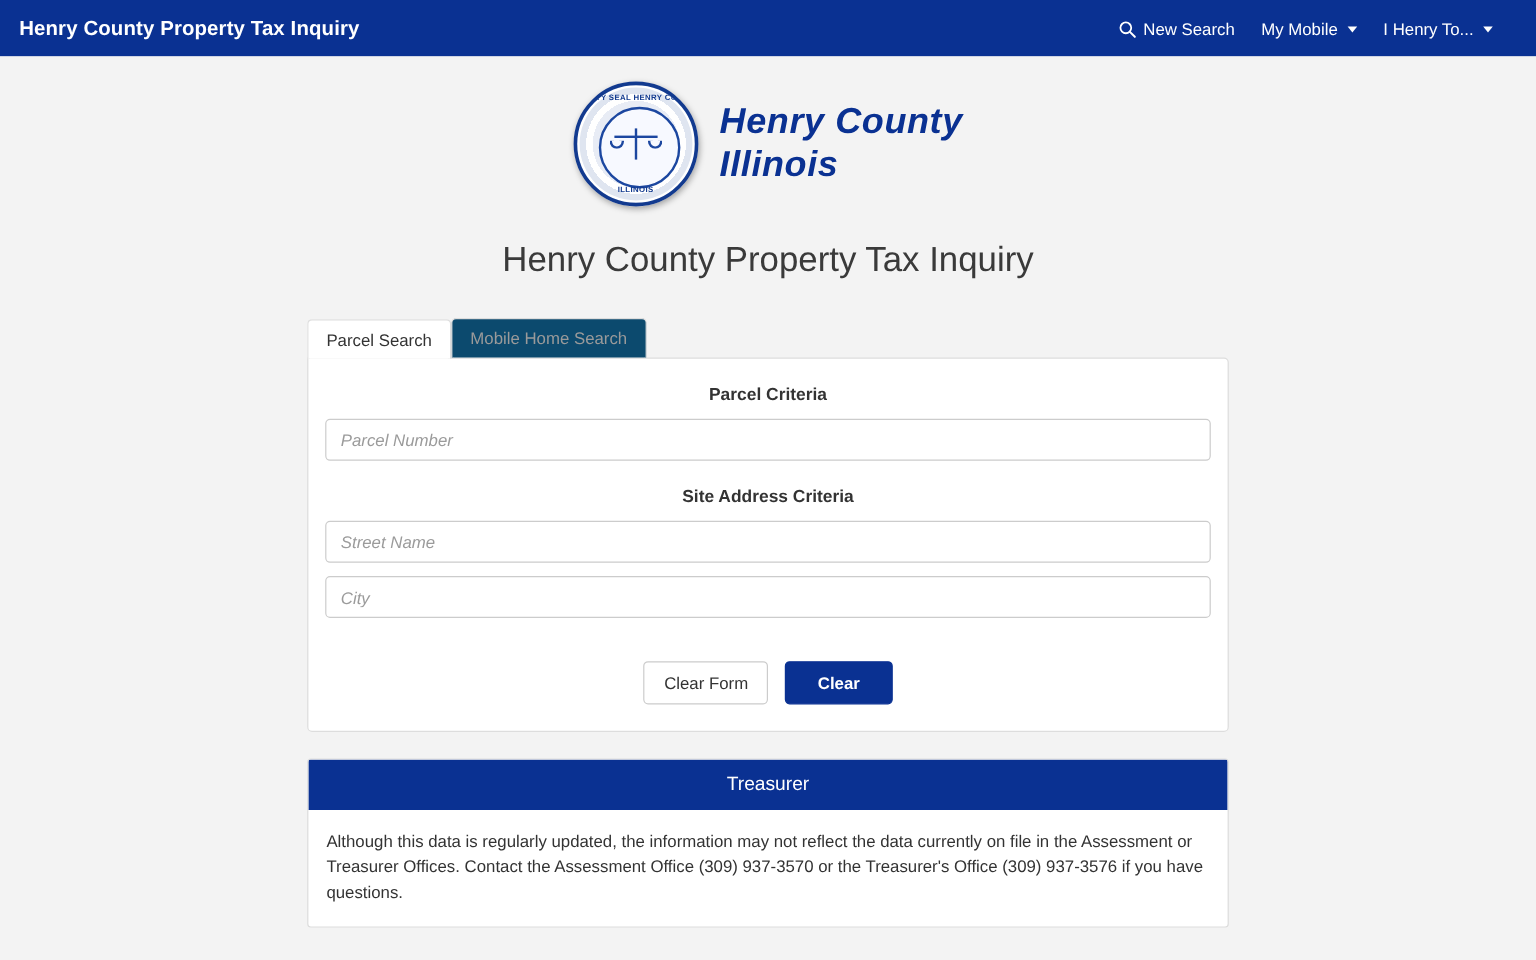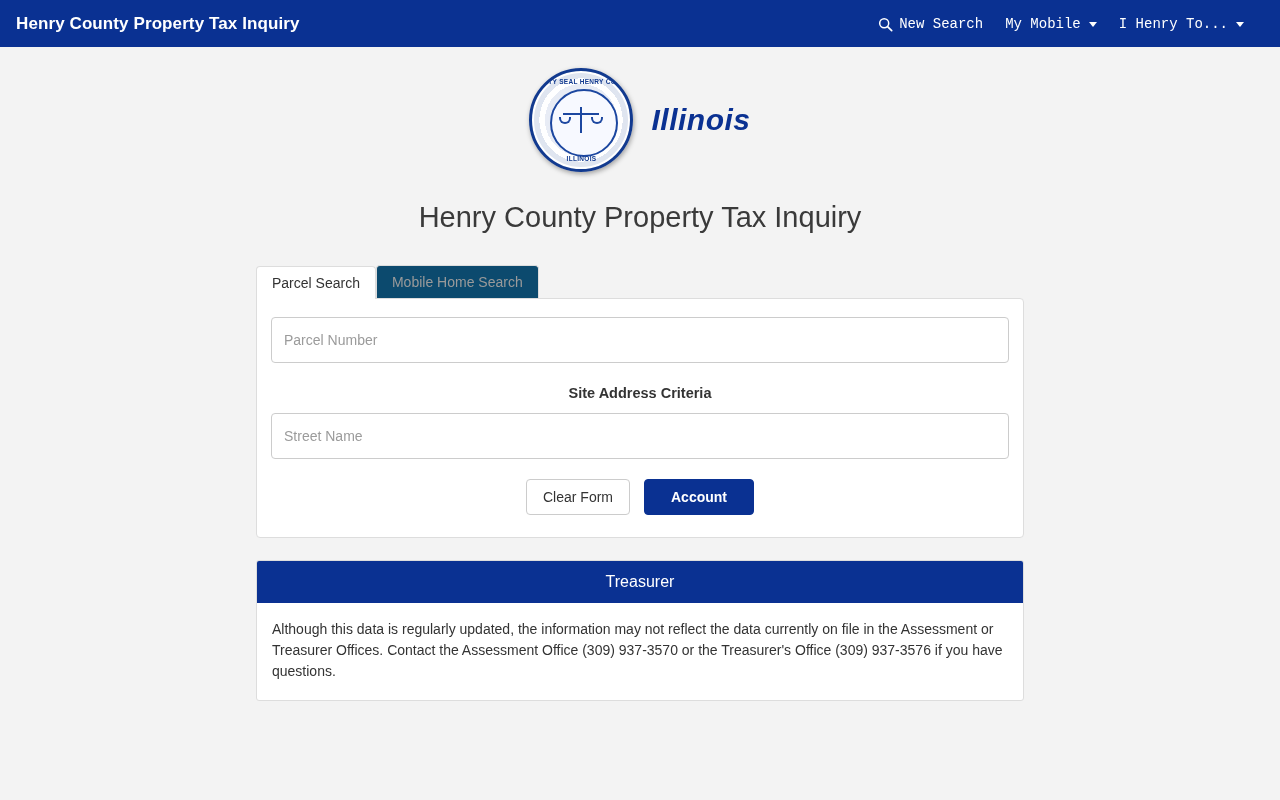--- a/index.html
+++ b/index.html
@@ -29,21 +29,20 @@
     font-weight: bold;
     letter-spacing: 0.1px;
     white-space: nowrap;
   }
   .navbar-right {
     display: flex;
     align-items: center;
     gap: 22px;
     font-size: 14px;
     padding-right: 20px;
-    font-family: Liberation Mono, monospace;
   }
   .nav-item {
     display: flex;
     align-items: center;
     gap: 6px;
     cursor: pointer;
     white-space: nowrap;
   }
   .nav-item .caret {
     display: inline-block;
@@ -199,45 +198,47 @@
     font-size: 14.5px;
     font-weight: bold;
     color: #333333;
     margin: 4px 0 12px 0;
   }
   .criteria-title.second { margin-top: 22px; }
 
   .field-row { display: flex; gap: 14px; margin-bottom: 11px; }
   input.text-field {
     width: 100%;
-    height: 46px;
+    height: 35px;
     border: 1px solid #cccccc;
     border-radius: 4px;
     padding: 6px 12px;
     font-size: 14px;
     color: #444444;
     font-family: "Liberation Sans", sans-serif;
     background: #ffffff;
     outline: none;
+    font-style: italic;
   }
   input.text-field::placeholder { color: #9b9b9b; }
 
   .buttons-row {
     display: flex;
     justify-content: center;
     gap: 14px;
     margin-top: 20px;
   }
   .btn {
     font-size: 14px;
     border-radius: 4px;
     padding: 9px 16px;
     cursor: pointer;
     font-family: "Liberation Sans", sans-serif;
     line-height: 16px;
+    margin-top: 16px;
   }
   .btn-clear {
     background: #ffffff;
     border: 1px solid #cccccc;
     color: #333333;
   }
   .btn-search {
     background: #0a3192;
     border: 1px solid #0a3192;
     color: #ffffff;
@@ -306,51 +307,56 @@
       <div class="scales">
         <div class="pan-l"></div>
         <div class="pan-r"></div>
       </div>
       <div class="ring-text">
         <span class="rt-top">COUNTY SEAL HENRY COUNTY</span>
         <span class="rt-bottom">ILLINOIS</span>
       </div>
     </div>
     <div class="county-title">
+      <div>Henry County</div>
       <div>Illinois</div>
     </div>
   </div>
 
   <div class="page-heading">Henry County Property Tax Inquiry</div>
 
   <div class="card-wrap">
 
     <div class="tabs">
       <div class="tab active">Parcel Search</div>
       <div class="tab">Mobile Home Search</div>
     </div>
 
     <div class="panel">
 
+      <div class="criteria-title">Parcel Criteria</div>
 
       <div class="field-row">
         <input class="text-field" type="text" placeholder="Parcel Number" style="">
       </div>
 
       <div class="criteria-title second">Site Address Criteria</div>
 
 
       <div class="field-row">
         <input class="text-field" type="text" placeholder="Street Name" style="">
       </div>
 
+      <div class="field-row">
+        <input class="text-field" type="text" placeholder="City" style="">
+      </div>
 
       <div class="buttons-row">
         <button class="btn btn-clear">Clear Form</button>
-        <button class="btn btn-search">Account</button>
+        <button class="btn btn-search">Clear</button>
       </div>
 
     </div>
   </div>
 
   <div class="disclaimer">
     <div class="disclaimer-header">Treasurer</div>
     <div class="disclaimer-body">Although this data is regularly updated, the information may not reflect the data currently on file in the Assessment or Treasurer Offices. Contact the Assessment Office (309) 937-3570 or the Treasurer's Office (309) 937-3576 if you have questions.</div>
   </div>
 

